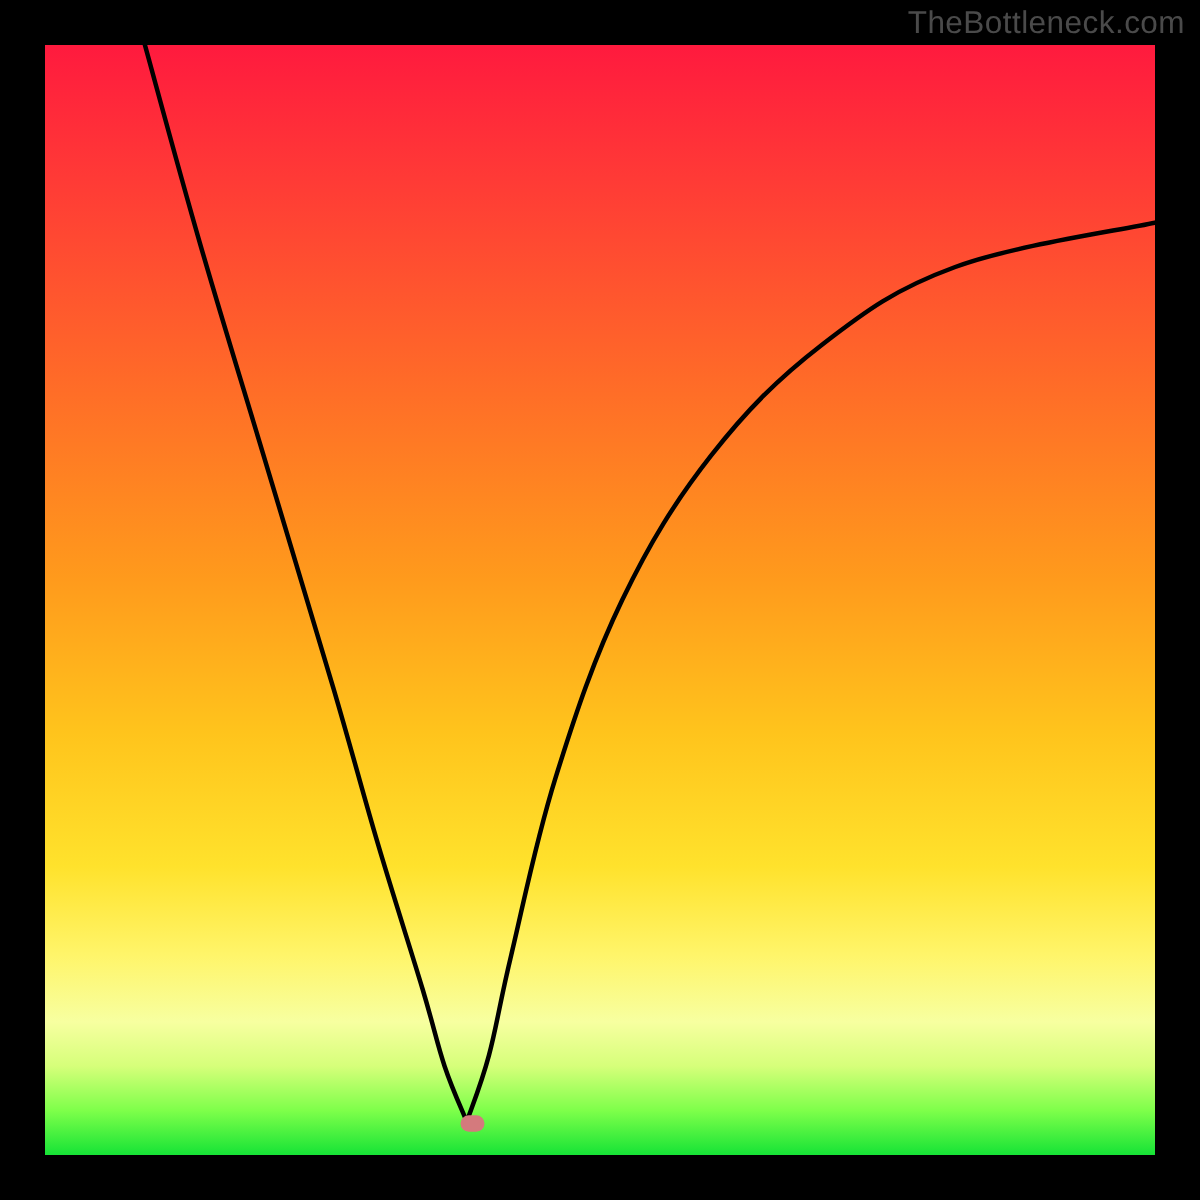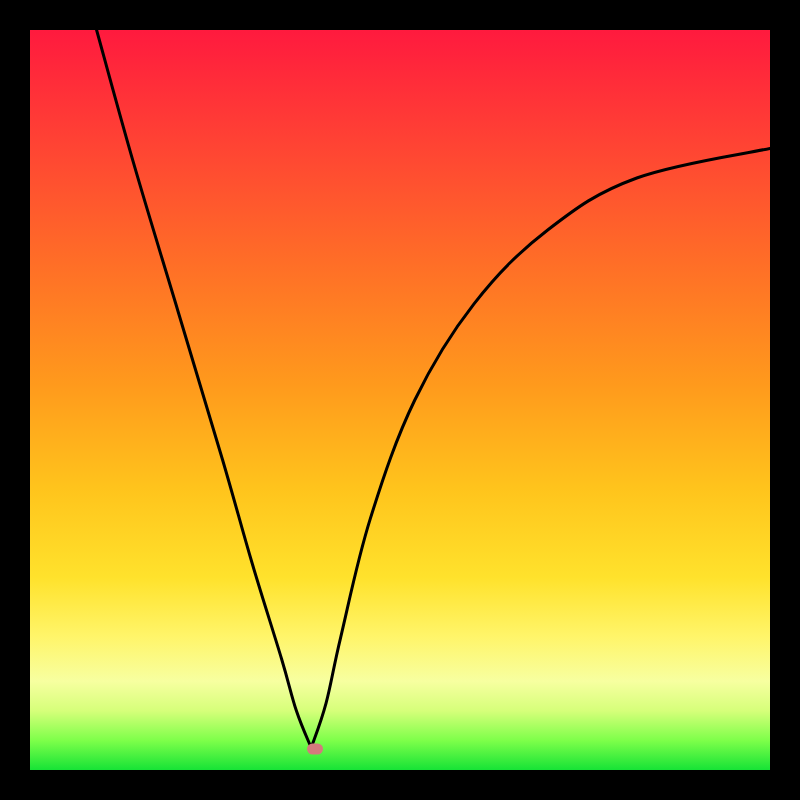--- a/index.html
+++ b/index.html
@@ -67,20 +67,21 @@
     height: 11px;
     border-radius: 6px;
     background: #d47a7d;
     transform: translate(-50%, -50%);
   }
 </style>
 </head>
 <body>
 
 <div class="frame">
+  <div class="watermark">TheBottleneck.com</div>
 
   <div class="plot-area">
     <div class="gradient-bg"></div>
 
     <svg class="curve" viewBox="0 0 740 740" preserveAspectRatio="none">
       <path fill="none" stroke="#000" stroke-width="3" stroke-linecap="round" stroke-linejoin="round" d="M 66.60 0.00 C 73.26 23.98 88.95 82.58 103.60 133.20 C 118.25 183.82 132.02 227.92 148.00 281.20 C 163.98 334.48 179.08 383.91 192.40 429.20 C 205.72 474.49 211.34 496.84 222.00 532.80 C 232.66 568.76 243.61 602.36 251.60 629.00 C 259.59 655.64 261.07 664.82 266.40 680.80 C 271.73 696.78 278.54 711.14 281.20 717.80 L 281.20 717.80 C 283.86 709.81 290.67 693.38 296.00 673.40 C 301.33 653.42 302.81 640.10 310.80 606.80 C 318.79 573.50 327.08 531.02 340.40 488.40 C 353.72 445.78 366.15 408.63 384.80 370.00 C 403.45 331.37 420.02 304.44 444.00 273.80 C 467.98 243.16 488.70 222.44 518.00 199.80 C 547.30 177.16 566.84 162.65 606.80 148.00 C 646.76 133.35 716.02 123.73 740.00 118.40"></path>
     </svg>
 
     <div class="marker" style="left: 284.9px; top: 719.28px;"></div>
   </div>

